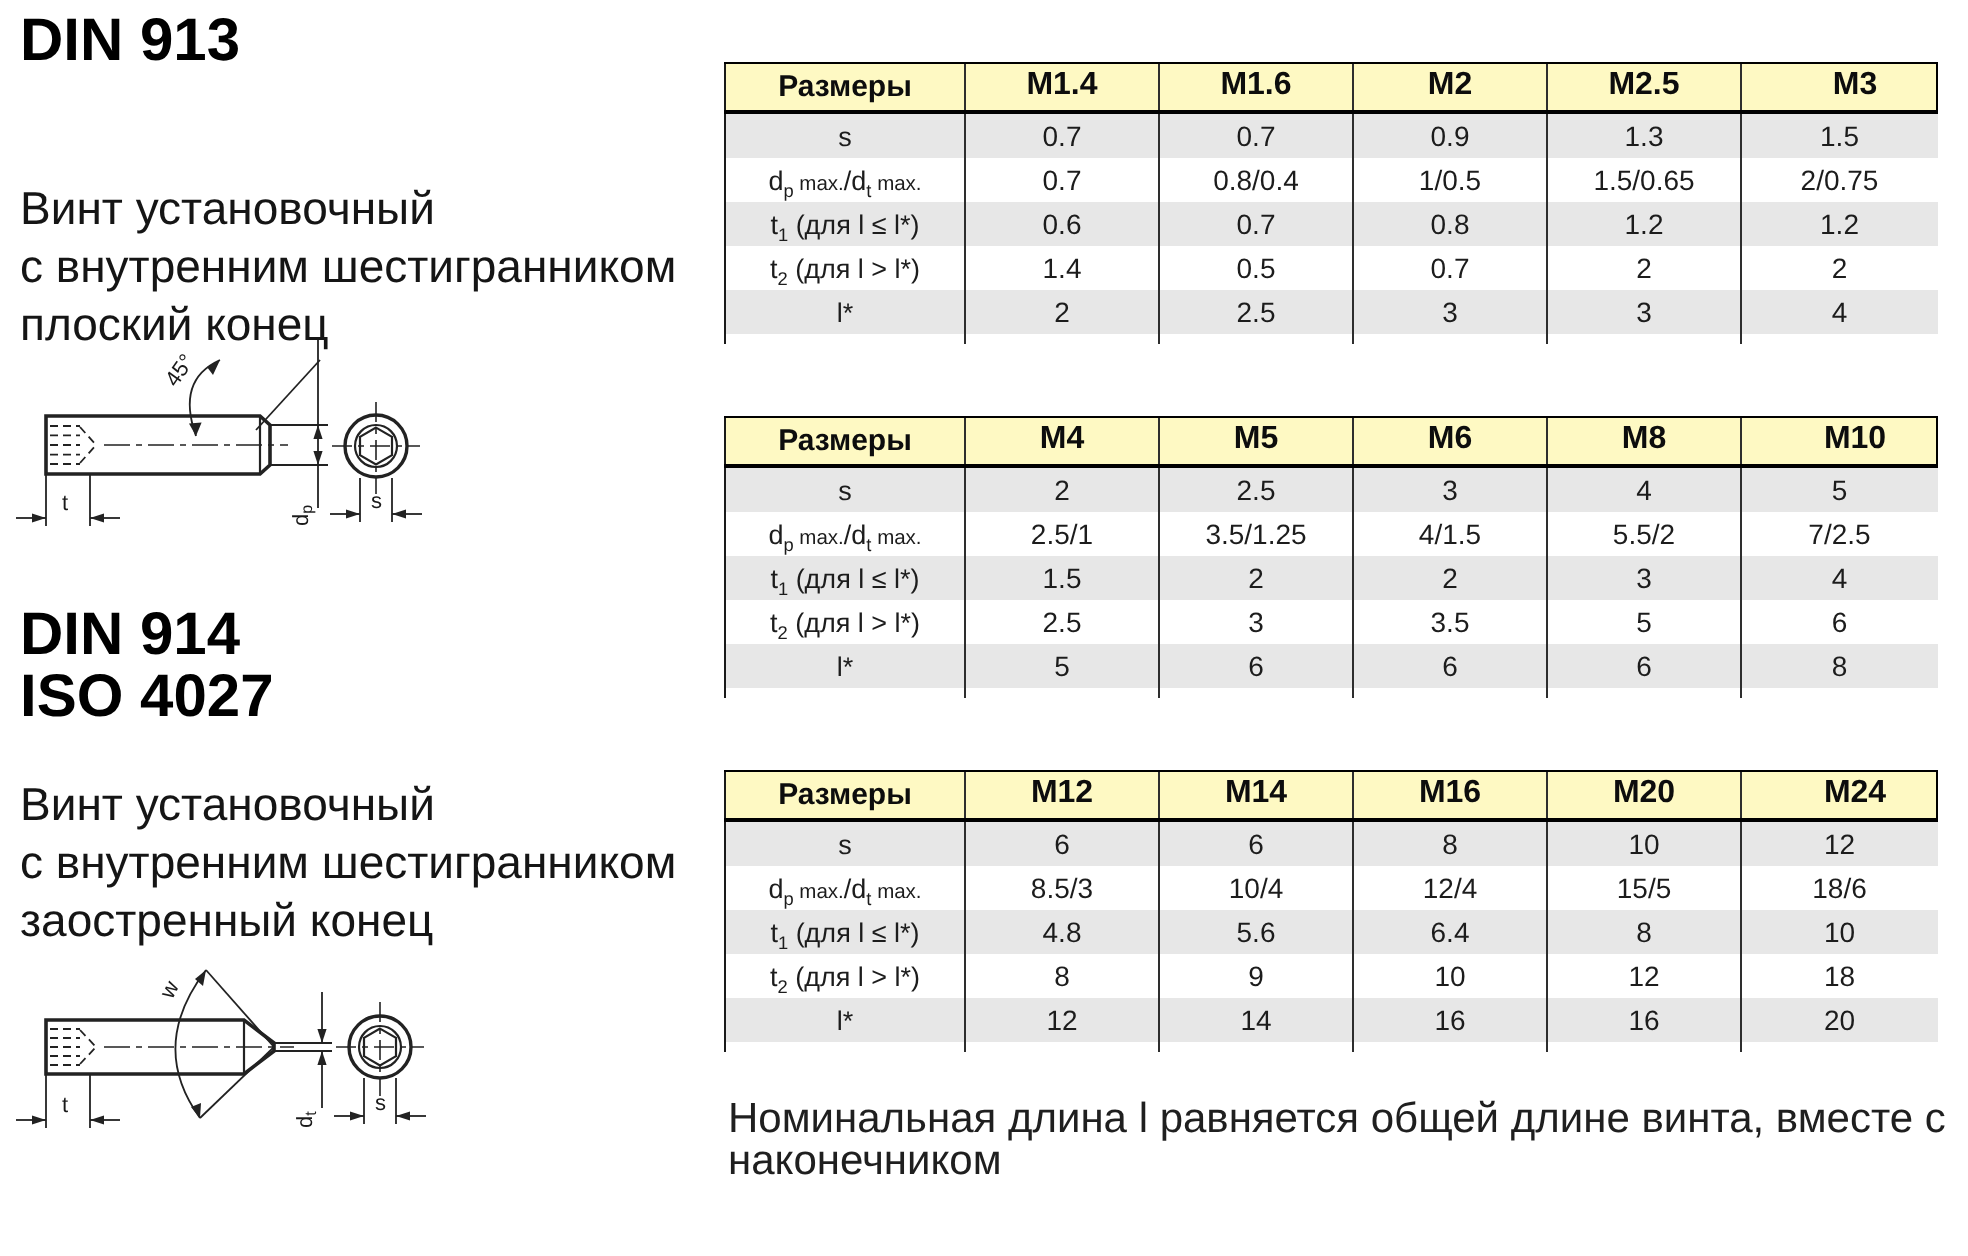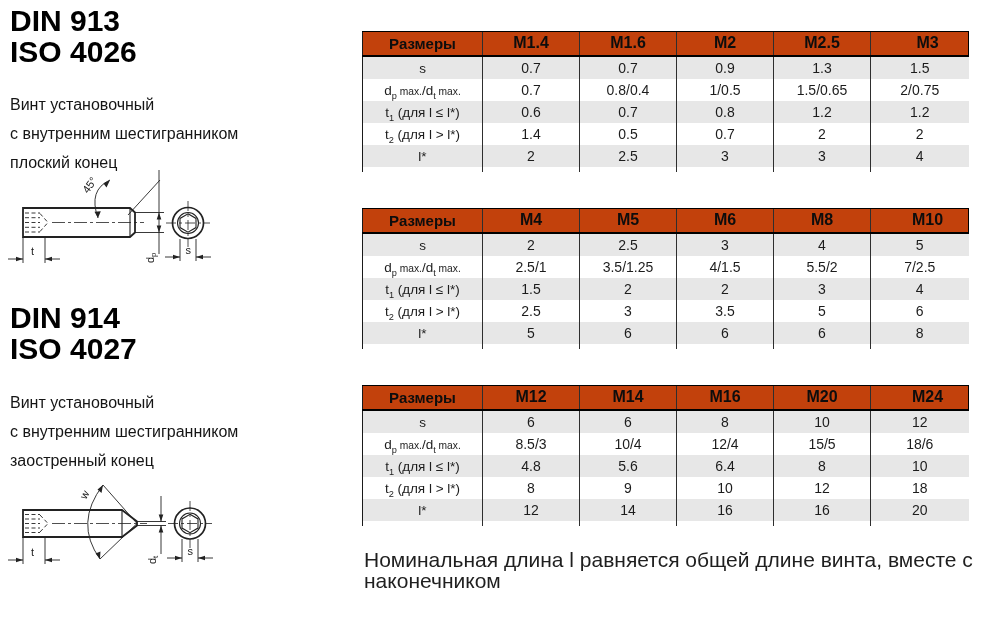--- a/index.html
+++ b/index.html
@@ -1,28 +1,28 @@
 <!DOCTYPE html>
 <html><head>
 <meta charset="utf-8">
 <style>
   html,body{margin:0;padding:0;background:#fff;}
   #page{position:relative;width:984px;height:628px;background:#ffffff;overflow:hidden;
         font-family:"Liberation Sans",sans-serif;color:#1a1a1a;}
   
   .std-block{position:absolute;left:10px;font-weight:bold;font-size:30px;line-height:31px;color:#000;}
-  .desc-block{position:absolute;left:10px;font-size:16px;line-height:29px;color:#151515;}
+  .desc-block{position:absolute;left:10px;font-size:23px;line-height:29px;color:#151515;}
   .drawing{position:absolute;left:2px;}
   .drawing text{font-family:"Liberation Sans",sans-serif;font-size:11px;fill:#1a1a1a;}
   .svg-sub{font-size:8px;}
   
   .right-col{position:absolute;left:362px;top:31px;width:606px;}
   table.dim-table{border-collapse:collapse;table-layout:fixed;width:606px;margin:0 0 36px 0;
                   border-left:1.3px solid #1a1a1a;}
-  table.dim-table th{background:#c2410c;border-top:1.3px solid #000;border-bottom:2.6px solid #000;
+  table.dim-table th{background:#fef9c3;border-top:1.3px solid #000;border-bottom:2.6px solid #000;
                      font-size:16px;font-weight:bold;color:#0d0d0d;padding:2px 0 3px 0;text-align:center;}
   table.dim-table th.corner{font-size:15px;}
   table.dim-table th:last-child{border-right:1.3px solid #000;padding-left:16px;}
   table.dim-table th + th, table.dim-table td + td{border-left:1.4px solid #2e2e2e;}
   table.dim-table td{text-align:center;font-size:14px;color:#1c1c1c;padding:3px 0;}
   table.dim-table td.rowlabel{font-size:13.5px;}
   table.dim-table tr.odd td{background:#e7e7e7;}
   table.dim-table tr.stub td{height:5px;padding:0;background:#ffffff;}
   sub{font-size:68%;line-height:0;}
   .small{font-size:76%;}
@@ -31,21 +31,20 @@
   .note-line{line-height:21px;}
   .note-first{margin-bottom:8px;}
 </style>
 </head>
 <body>
 
 <div id="page">
 
   <div class="std-block" style="top:5px;">
     <div>DIN 913</div>
-    <div>ISO 4026</div>
   </div>
 
   <div class="desc-block" style="top:90px;">
     <div>Винт установочный</div>
     <div>с внутренним шестигранником</div>
     <div>плоский конец</div>
   </div>
 
   <svg class="drawing" style="top:166px;" width="250" height="128" viewBox="0 0 250 128">
     <g stroke="#222" fill="none">

